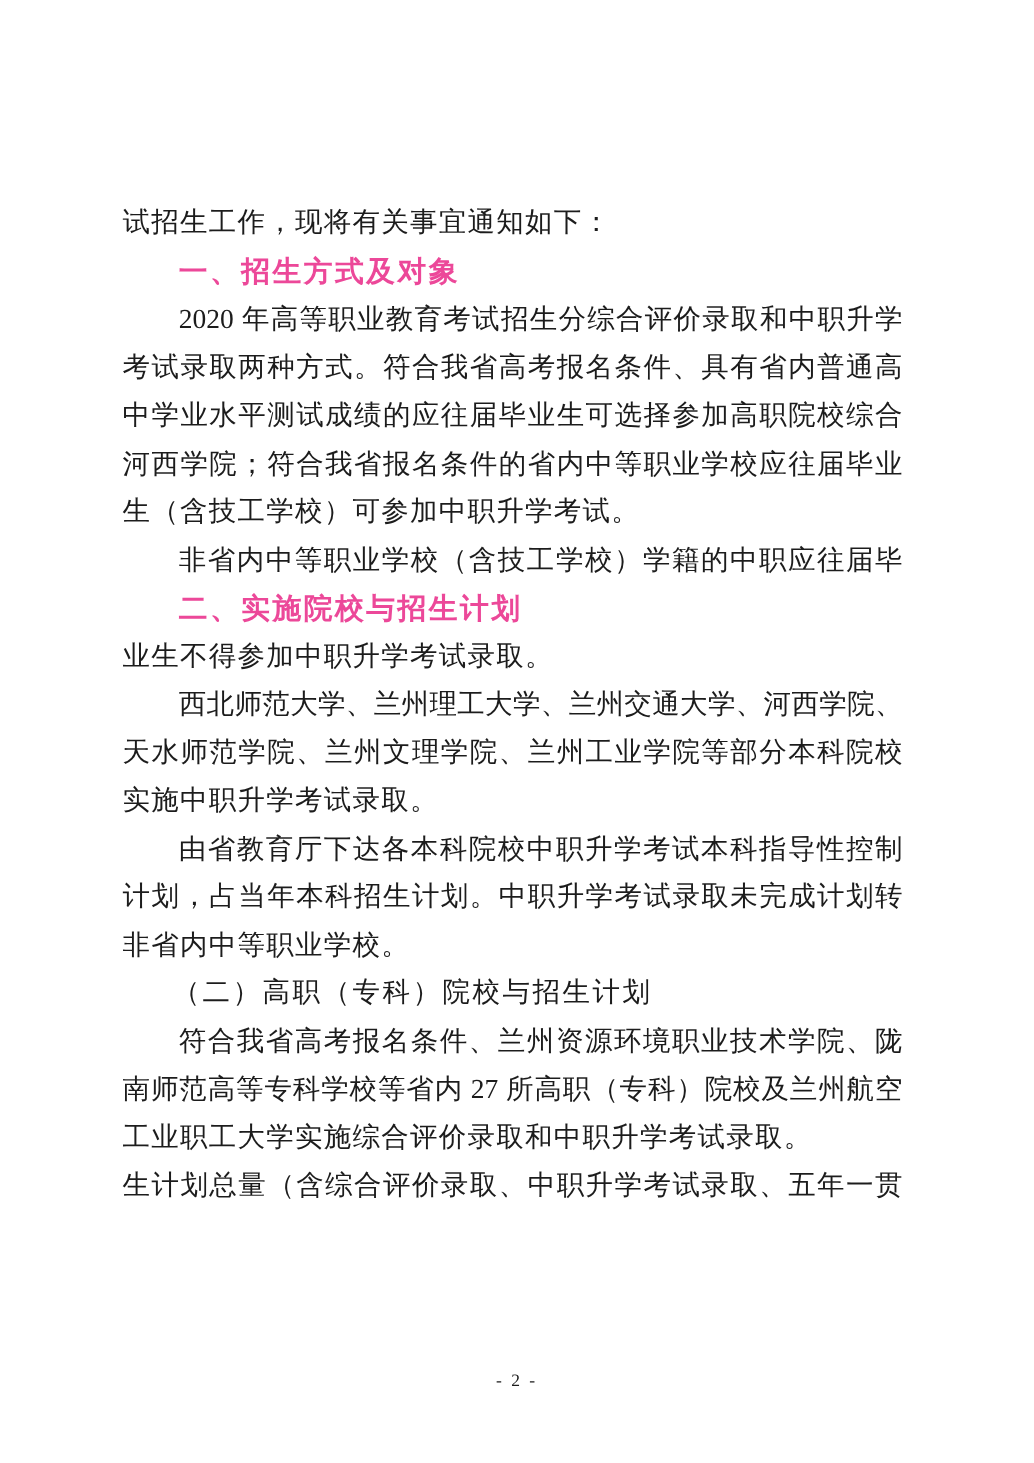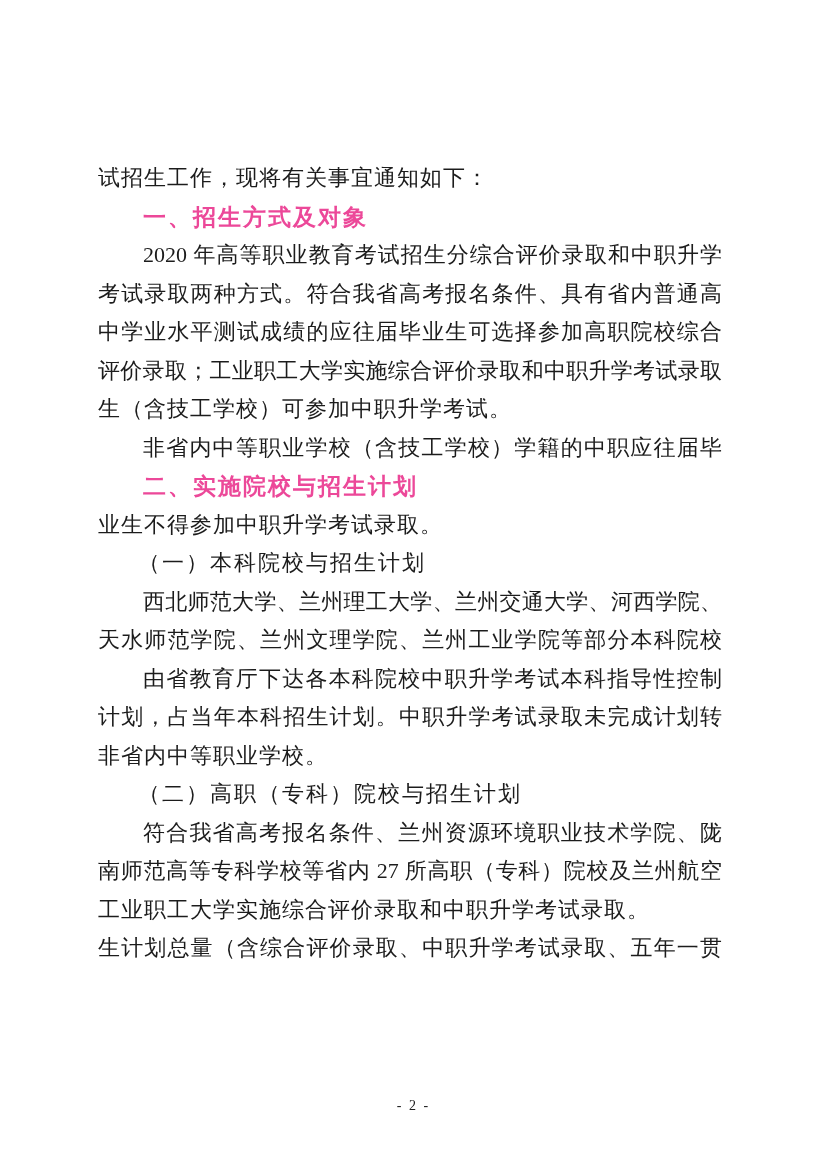--- a/index.html
+++ b/index.html
@@ -78,28 +78,28 @@
 </head>
 <body>
 
 <div class="page">
   <div class="text-block">
       <div class="line body-last">试招生工作，现将有关事宜通知如下：</div>
       <div class="line h1">一、招生方式及对象</div>
       <div class="line body-first">2020 年高等职业教育考试招生分综合评价录取和中职升学</div>
       <div class="line body-full">考试录取两种方式。符合我省高考报名条件、具有省内普通高</div>
       <div class="line body-full">中学业水平测试成绩的应往届毕业生可选择参加高职院校综合</div>
-      <div class="line body-full">评价录取；工业职工大学实施综合评价录取和中职升学考试录取</div>
+      <div class="line body-full">河西学院；符合我省报名条件的省内中等职业学校应往届毕业</div>
       <div class="line body-last">生（含技工学校）可参加中职升学考试。</div>
       <div class="line body-first">非省内中等职业学校（含技工学校）学籍的中职应往届毕</div>
       <div class="line h1">二、实施院校与招生计划</div>
       <div class="line body-last">业生不得参加中职升学考试录取。</div>
-      <div class="line h2">（一）本科院校与招生计划</div>
       <div class="line body-first">西北师范大学、兰州理工大学、兰州交通大学、河西学院、</div>
       <div class="line body-full">天水师范学院、兰州文理学院、兰州工业学院等部分本科院校</div>
+      <div class="line body-last">实施中职升学考试录取。</div>
       <div class="line body-first">由省教育厅下达各本科院校中职升学考试本科指导性控制</div>
       <div class="line body-full">计划，占当年本科招生计划。中职升学考试录取未完成计划转</div>
       <div class="line body-last">非省内中等职业学校。</div>
       <div class="line h2">（二）高职（专科）院校与招生计划</div>
       <div class="line body-first">符合我省高考报名条件、兰州资源环境职业技术学院、陇</div>
       <div class="line body-full">南师范高等专科学校等省内 27 所高职（专科）院校及兰州航空</div>
       <div class="line body-last">工业职工大学实施综合评价录取和中职升学考试录取。</div>
       <div class="line body-full">生计划总量（含综合评价录取、中职升学考试录取、五年一贯</div>
     </div>
   <div class="page-number">- 2 -</div>

